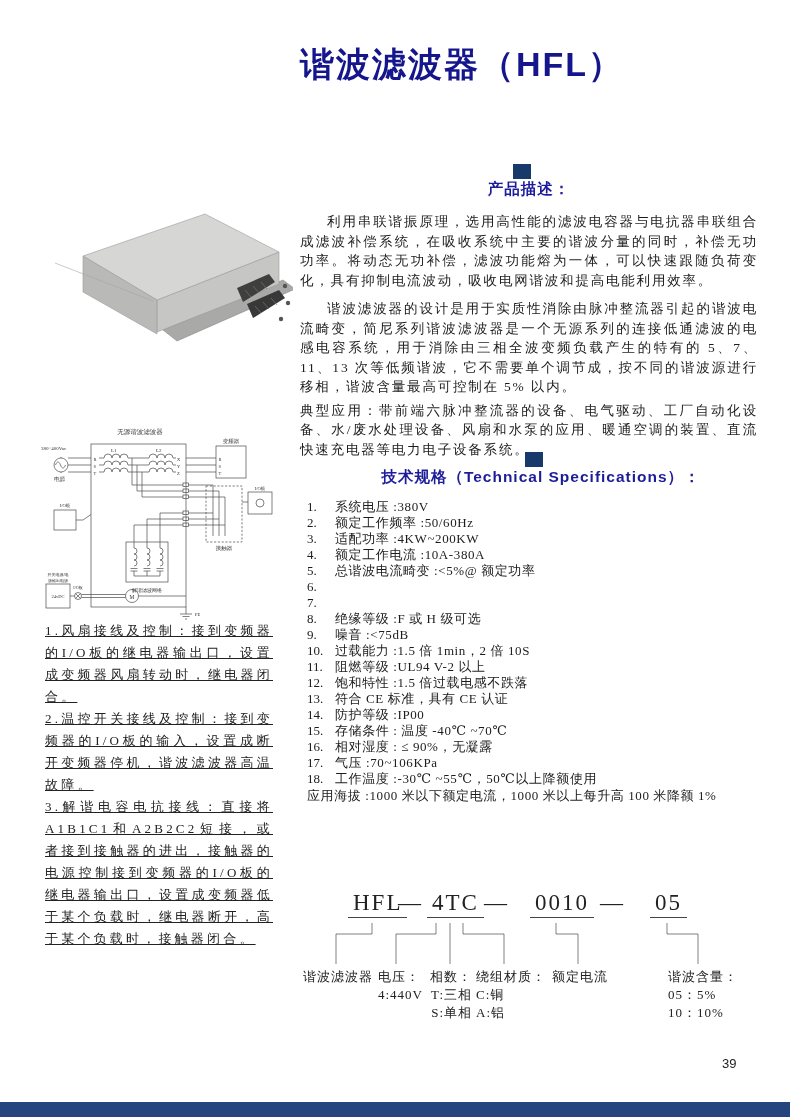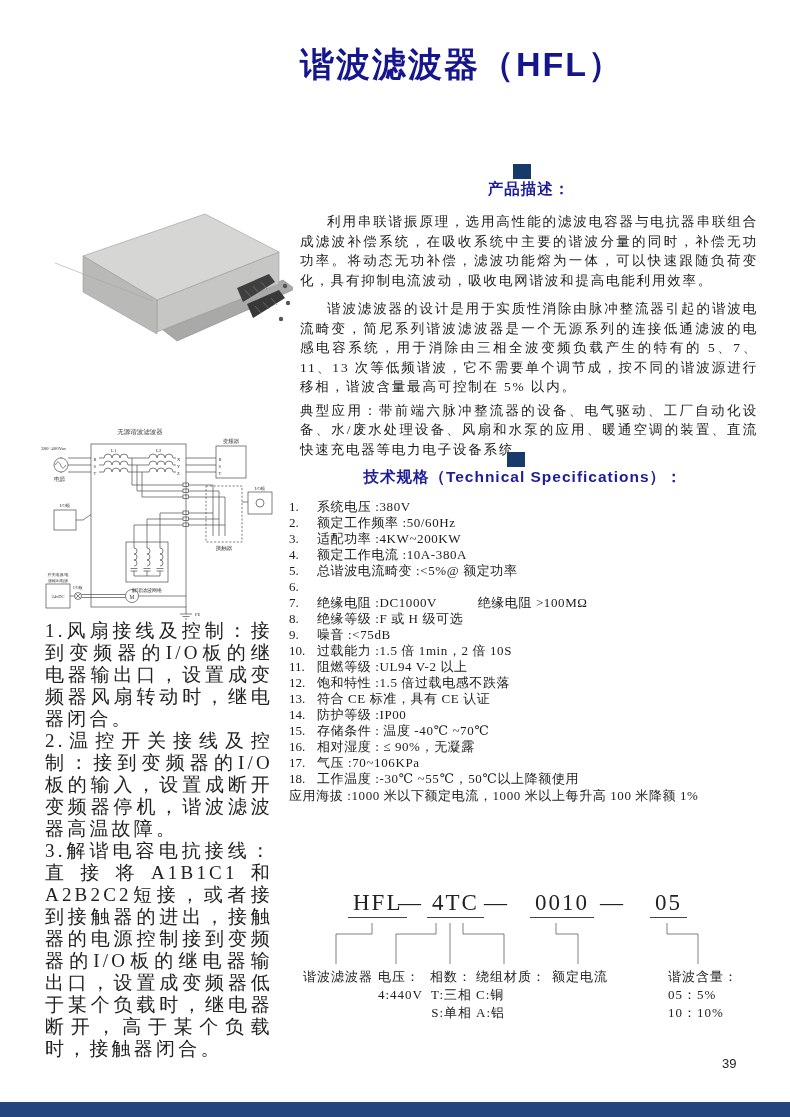--- a/index.html
+++ b/index.html
@@ -21,29 +21,29 @@
     font-size:15.5px; color:#1d1d9a; letter-spacing:1px;
   }
   #desc-section { left:300px; top:164px; width:458px; }
   .para {
     margin-top:9px; font-size:13.5px; line-height:19.5px; letter-spacing:1.8px;
     text-align:justify;
   }
   .para.indent { text-indent:2em; }
   .para.first { margin-top:12px; }
   #apps-para { margin-top:4px; }
-  #specs-section { left:289px; top:452px; width:468px; }
+  #specs-section { left:307px; top:452px; width:468px; }
   #spec-list { margin-top:11px; font-size:13px; }
   .spec-row { display:flex; line-height:16px; white-space:pre-wrap; }
   .spec-num { width:28px; flex:0 0 auto; }
   .spec-txt { letter-spacing:0.6px; }
   #spec-footnote { font-size:13px; line-height:16px; margin-top:1px; letter-spacing:0.6px; }
   #notes-col {
-    left:45px; top:620px; width:228px; font-size:19px; line-height:22px;
-    letter-spacing:3.2px; text-align:justify; color:#222;
+    left:45px; top:620px; width:228px; font-size:13px; line-height:22px;
+    letter-spacing:3.2px; text-align:justify; color:#222;text-decoration:underline;
   }
   .note-item { margin:0; }
   #model-section { left:300px; top:884px; width:468px; height:160px; font-size:13px; }
   .model-part {
     position:absolute; top:6px; font-size:23px; letter-spacing:2px;
     border-bottom:1.5px solid #444; padding:0 5px 1px 5px; color:#222;
   }
   .model-dash { position:absolute; top:6px; font-size:23px; color:#222; }
   .mlabel { position:absolute; line-height:18px; color:#222; letter-spacing:1px; }
   #footer-bar { left:0; bottom:0; width:790px; height:15px; background:#24457e; }
@@ -167,21 +167,21 @@
       <div class="sec-square"></div>
       <div class="sec-title">技术规格（Technical Specifications）：</div>
     </div>
     <div id="spec-list">
       <div class="spec-row"><span class="spec-num">1.</span><span class="spec-txt">系统电压 :380V</span></div>
       <div class="spec-row"><span class="spec-num">2.</span><span class="spec-txt">额定工作频率 :50/60Hz</span></div>
       <div class="spec-row"><span class="spec-num">3.</span><span class="spec-txt">适配功率 :4KW~200KW</span></div>
       <div class="spec-row"><span class="spec-num">4.</span><span class="spec-txt">额定工作电流 :10A-380A</span></div>
       <div class="spec-row"><span class="spec-num">5.</span><span class="spec-txt">总谐波电流畸变 :&lt;5%@ 额定功率</span></div>
       <div class="spec-row"><span class="spec-num">6.</span></div>
-      <div class="spec-row"><span class="spec-num">7.</span><span class="spec-txt">绝缘电阻 :DC1000V　　　绝缘电阻 &gt;100MΩ</span></div>
+      <div class="spec-row"><span class="spec-num">7.</span></div>
       <div class="spec-row"><span class="spec-num">8.</span><span class="spec-txt">绝缘等级 :F 或 H 级可选</span></div>
       <div class="spec-row"><span class="spec-num">9.</span><span class="spec-txt">噪音 :&lt;75dB</span></div>
       <div class="spec-row"><span class="spec-num">10.</span><span class="spec-txt">过载能力 :1.5 倍 1min，2 倍 10S</span></div>
       <div class="spec-row"><span class="spec-num">11.</span><span class="spec-txt">阻燃等级 :UL94 V-2 以上</span></div>
       <div class="spec-row"><span class="spec-num">12.</span><span class="spec-txt">饱和特性 :1.5 倍过载电感不跌落</span></div>
       <div class="spec-row"><span class="spec-num">13.</span><span class="spec-txt">符合 CE 标准，具有 CE 认证</span></div>
       <div class="spec-row"><span class="spec-num">14.</span><span class="spec-txt">防护等级 :IP00</span></div>
       <div class="spec-row"><span class="spec-num">15.</span><span class="spec-txt">存储条件 : 温度 -40℃ ~70℃</span></div>
       <div class="spec-row"><span class="spec-num">16.</span><span class="spec-txt">相对湿度 : ≤ 90%，无凝露</span></div>
       <div class="spec-row"><span class="spec-num">17.</span><span class="spec-txt">气压 :70~106KPa</span></div>

